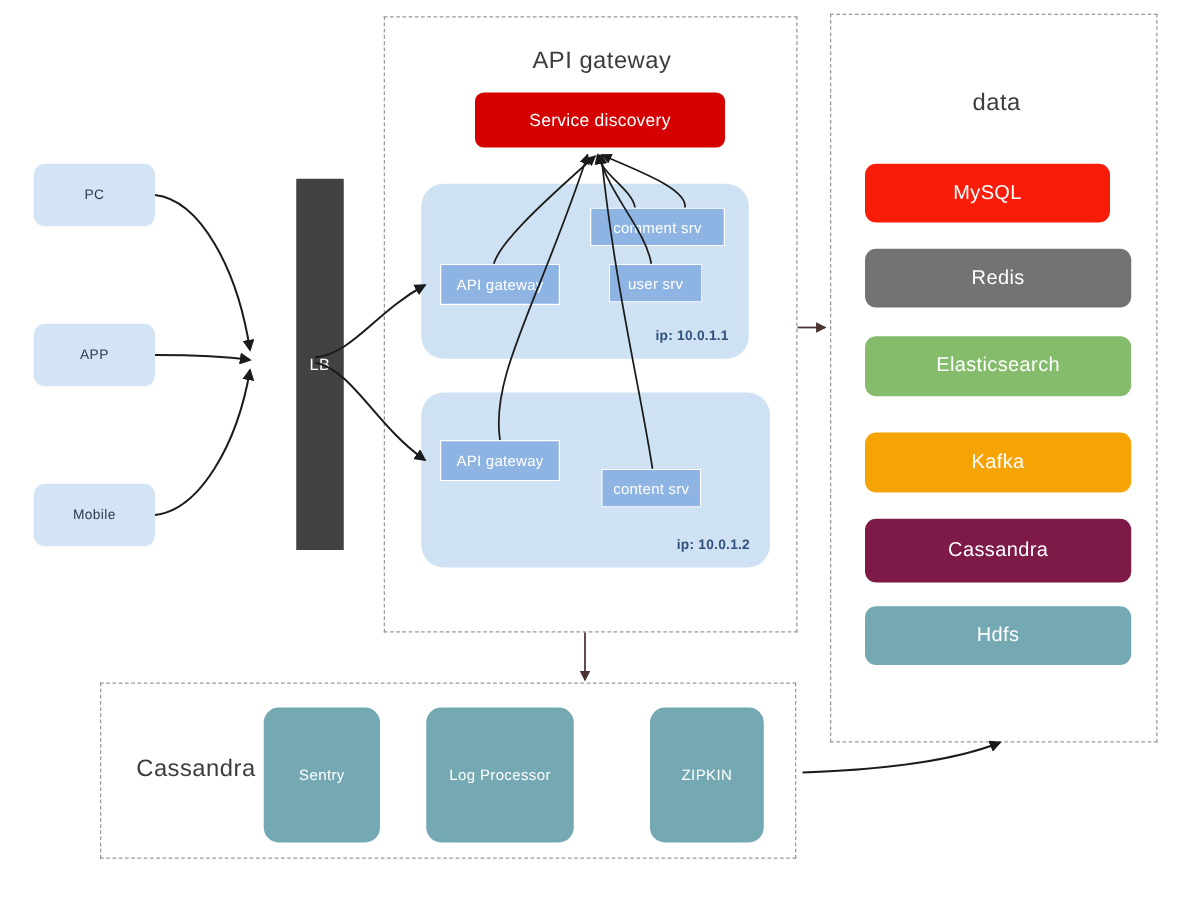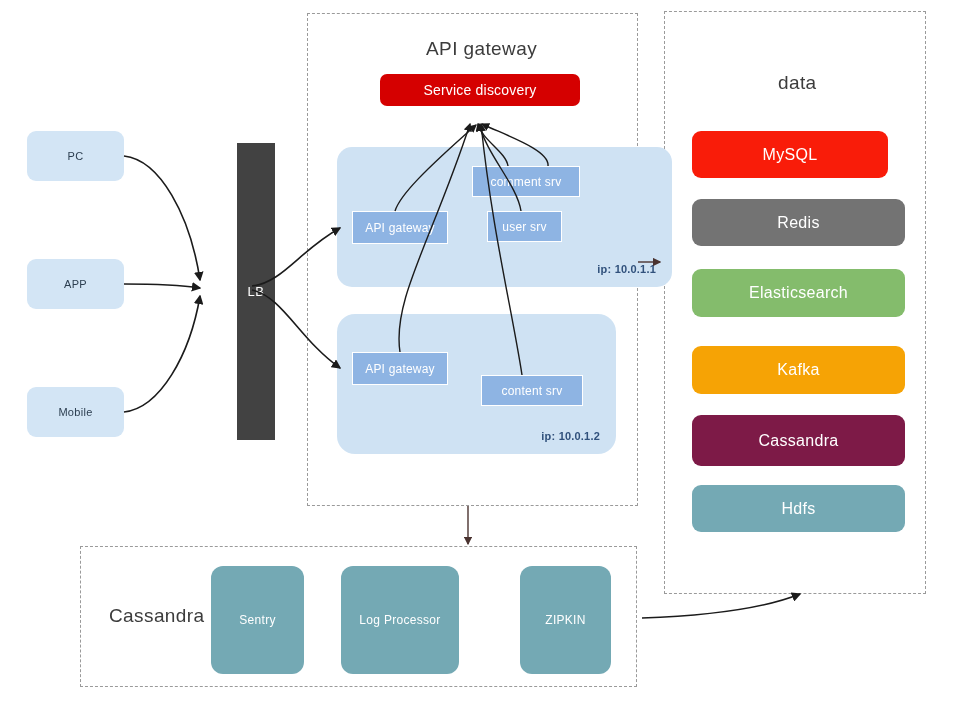--- a/index.html
+++ b/index.html
@@ -150,25 +150,25 @@
   <div class="abs client-box" style="left:27px; top:259px; width:97px; height:50px;">
     <span>APP</span>
   </div>
 
   <div class="abs lb-bar" style="left:212px; top:143px; width:38px; height:297px;">
     <span class="lb-label">LB</span>
   </div>
 
   <div class="group-title" style="left:426px; top:38px;">API gateway</div>
 
-  <div class="abs service-discovery" style="left: 380px; top: 74px; width: 200px; height: 32px; background: rgb(213, 0, 0);">
+  <div class="abs service-discovery" style="left: 380px; top: 74px; width: 200px; height: 44px; background: rgb(213, 0, 0);">
     <span>Service discovery</span>
   </div>
 
-  <div class="abs cluster" style="left:337px; top:147px; width:335px; height:140px;border-radius:15px;">
+  <div class="abs cluster" style="left:337px; top:147px; width:262px; height:140px;">
     <span class="cluster-ip" style="right:16px; bottom:12px;">ip: 10.0.1.1</span>
   </div>
 
   <div class="abs srv-box" style="left:352px; top:211px; width:96px; height:33px;">
     <span>API gateway</span>
   </div>
 
   <div class="abs srv-box" style="left:472px; top:166px; width:108px; height:31px;">
     <span>comment srv</span>
   </div>
@@ -178,21 +178,21 @@
   </div>
 
   <div class="abs cluster" style="left:337px; top:314px; width:279px; height:140px;">
     <span class="cluster-ip" style="right:16px; bottom:12px;">ip: 10.0.1.2</span>
   </div>
 
   <div class="abs srv-box" style="left:352px; top:352px; width:96px; height:33px;">
     <span>API gateway</span>
   </div>
 
-  <div class="abs srv-box" style="left:481px; top:375px; width:102px; height:31px;">
+  <div class="abs srv-box" style="left:481px; top:375px; width:80px; height:31px;">
     <span>content srv</span>
   </div>
 
   <div class="group-title" style="left:778px; top:72px;">data</div>
 
   <div class="abs store-box" style="left: 692px; top: 131px; width: 196px; height: 47px; background: rgb(249, 28, 9);">
     <span>MySQL</span>
   </div>
 
   <div class="abs store-box" style="left: 692px; top: 199px; width: 213px; height: 47px; background: #737373;">

